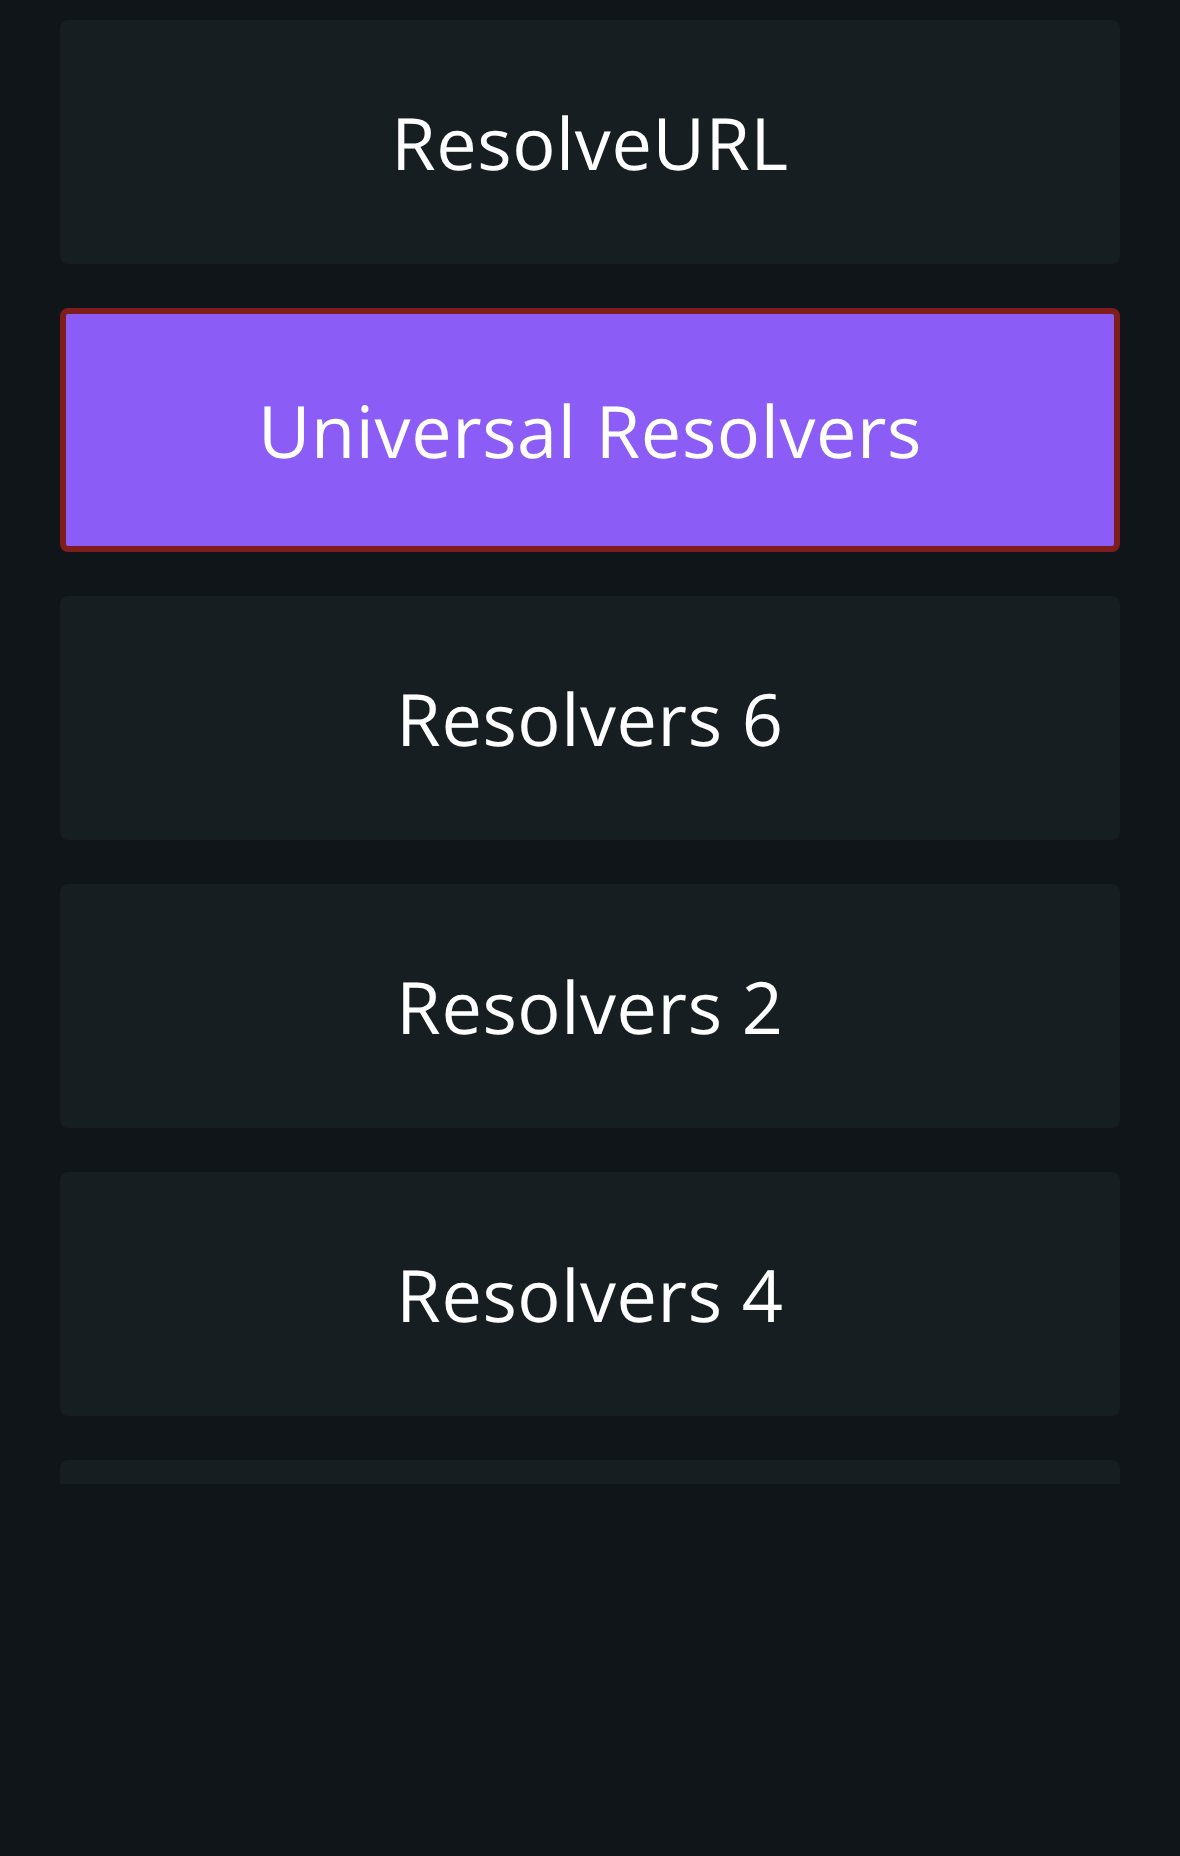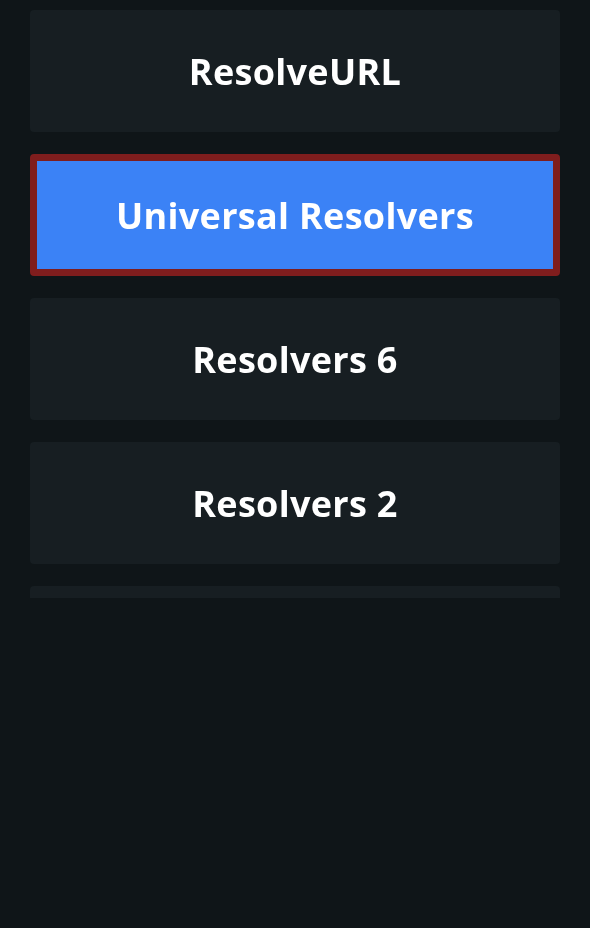--- a/index.html
+++ b/index.html
@@ -24,27 +24,27 @@
     .menu-item {
       height: 122px;
       background: #171e22;
       border-radius: 4px;
       display: flex;
       align-items: center;
       justify-content: center;
       cursor: pointer;
     }
     .menu-item.selected {
-      background: #3b82f6;
-      border: 7px solid #7f1d1d;
+      background: #8b5cf6;
+      border: 3px solid #7f1d1d;
     }
     .menu-item-label {
       color: #ffffff;
       font-size: 36px;
-      font-weight: 700;
+      font-weight: 400;
       letter-spacing: 0.3px;
     }
     .menu-item.partial {
       height: 12px;
       border-radius: 4px 4px 0 0;
     }
   </style>
 </head>
 <body>
 
@@ -54,14 +54,17 @@
   </div>
   <div class="menu-item selected">
     <span class="menu-item-label">Universal Resolvers</span>
   </div>
   <div class="menu-item">
     <span class="menu-item-label">Resolvers 6</span>
   </div>
   <div class="menu-item">
     <span class="menu-item-label">Resolvers 2</span>
   </div>
+  <div class="menu-item">
+    <span class="menu-item-label">Resolvers 4</span>
+  </div>
   <div class="menu-item partial"></div>
 </div>
 
 </body></html>

